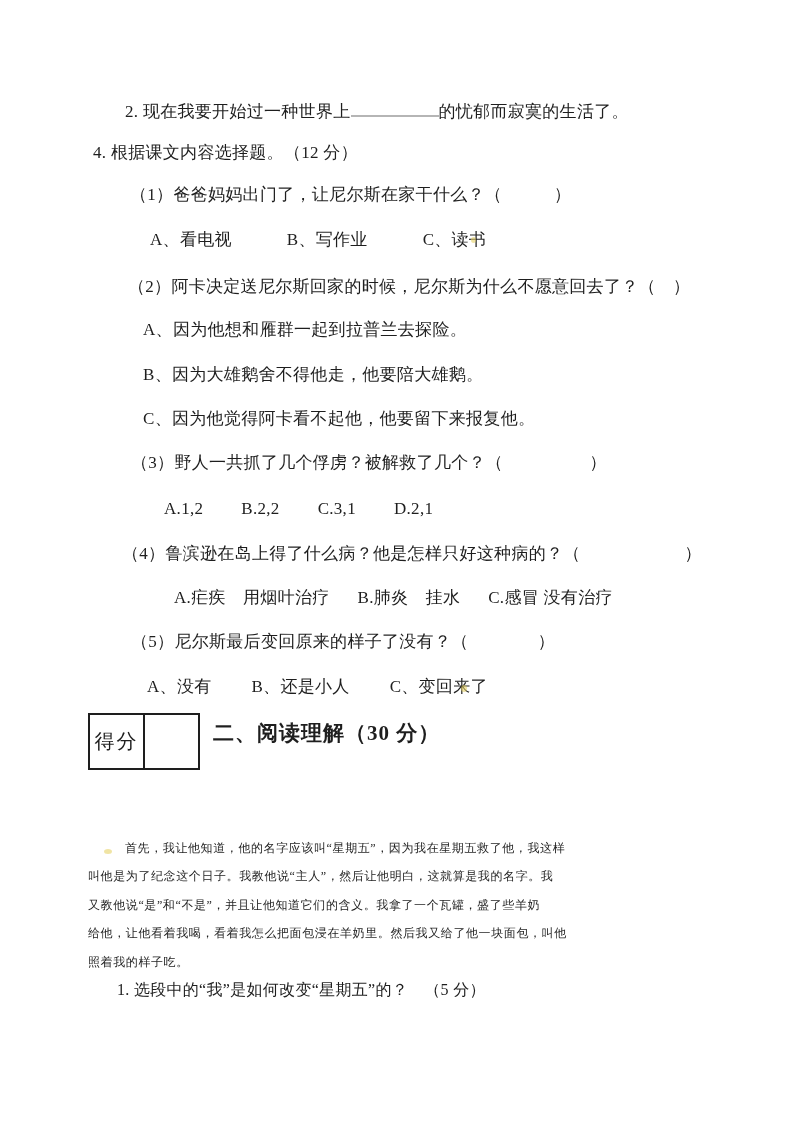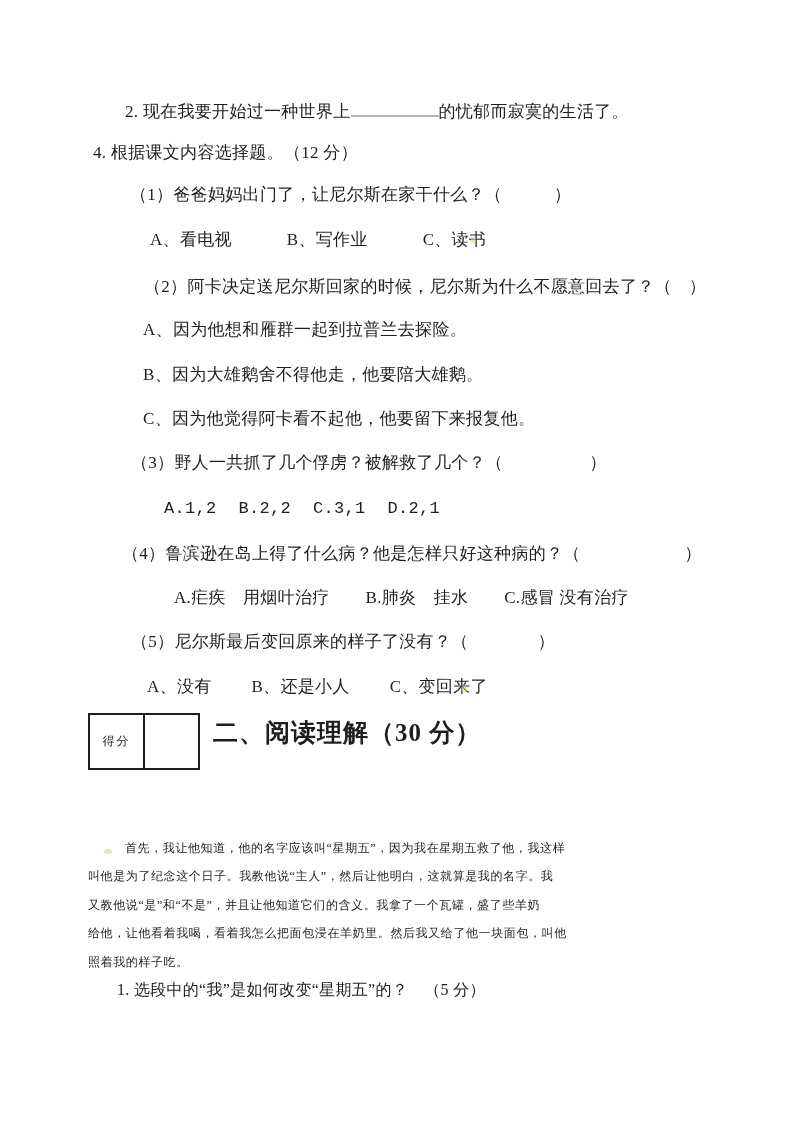--- a/index.html
+++ b/index.html
@@ -25,25 +25,25 @@
     width:112px;height:57px;
     border:2px solid #1e1e1e;
     box-sizing:border-box;
     display:flex;
     background:#fff;
   }
   .score-label-cell{
     width:53px;
     border-right:2px solid #1e1e1e;
     display:flex;align-items:center;justify-content:center;
-    font-size:12px;letter-spacing:2px;
+    font-size:20px;letter-spacing:2px;
   }
   .score-value-cell{flex:1;}
   .sec2-heading{
-    font-size:25px;line-height:22px;
+    font-size:21px;line-height:22px;
     font-weight:bold;letter-spacing:1px;
   }
   .intro,.reading-q{font-size:16px;line-height:20px;letter-spacing:0.3px;}
   .para{
     position:absolute;left:88px;top:834px;width:620px;
     font-size:12px;line-height:28.4px;letter-spacing:0.6px;
   }
   .para-line{white-space:nowrap;}
   .para-line.first{padding-left:37px;}
   .stray{position:absolute;border-radius:50%;background:rgba(228,205,90,0.55);}
@@ -59,35 +59,35 @@
 
   <div class="abs q" style="left:93px;top:143px;">4. 根据课文内容选择题。（12 分）</div>
 
   <div class="abs q" style="left:130px;top:185px;">（1）爸爸妈妈出门了，让尼尔斯在家干什么？（　　　）</div>
   <div class="abs q opt-row" style="left:150px;top:230px;gap:55px;">
     <span>A、看电视</span>
     <span>B、写作业</span>
     <span>C、读书</span>
   </div>
 
-  <div class="abs q" style="left:144px;top:277px;text-align:center;">（2）阿卡决定送尼尔斯回家的时候，尼尔斯为什么不愿意回去了？（　）</div>
+  <div class="abs q" style="left:128px;top:277px;text-align:center;">（2）阿卡决定送尼尔斯回家的时候，尼尔斯为什么不愿意回去了？（　）</div>
   <div class="abs q" style="left:143px;top:320px;">A、因为他想和雁群一起到拉普兰去探险。</div>
   <div class="abs q" style="left:143px;top:365px;">B、因为大雄鹅舍不得他走，他要陪大雄鹅。</div>
   <div class="abs q" style="left:143px;top:409px;">C、因为他觉得阿卡看不起他，他要留下来报复他。</div>
 
   <div class="abs q" style="left:131px;top:453px;">（3）野人一共抓了几个俘虏？被解救了几个？（　　　　　）</div>
-  <div class="abs q opt-row" style="left:164px;top:499px;gap:22px;font-family:Liberation Mono, monospace;">
+  <div class="abs q opt-row" style="left:164px;top:499px;gap:38px;">
     <span>A.1,2</span>
     <span>B.2,2</span>
     <span>C.3,1</span>
     <span>D.2,1</span>
   </div>
 
   <div class="abs q" style="left:122px;top:544px;">（4）鲁滨逊在岛上得了什么病？他是怎样只好这种病的？（　　　　　　）</div>
-  <div class="abs q opt-row" style="left:174px;top:588px;gap:36px;">
+  <div class="abs q opt-row" style="left:174px;top:588px;gap:28px;">
     <span>A.疟疾　用烟叶治疗</span>
     <span>B.肺炎　挂水</span>
     <span>C.感冒 没有治疗</span>
   </div>
 
   <div class="abs q" style="left:131px;top:632px;">（5）尼尔斯最后变回原来的样子了没有？（　　　　）</div>
   <div class="abs q opt-row" style="left:147px;top:677px;gap:40px;">
     <span>A、没有</span>
     <span>B、还是小人</span>
     <span>C、变回来了</span>

